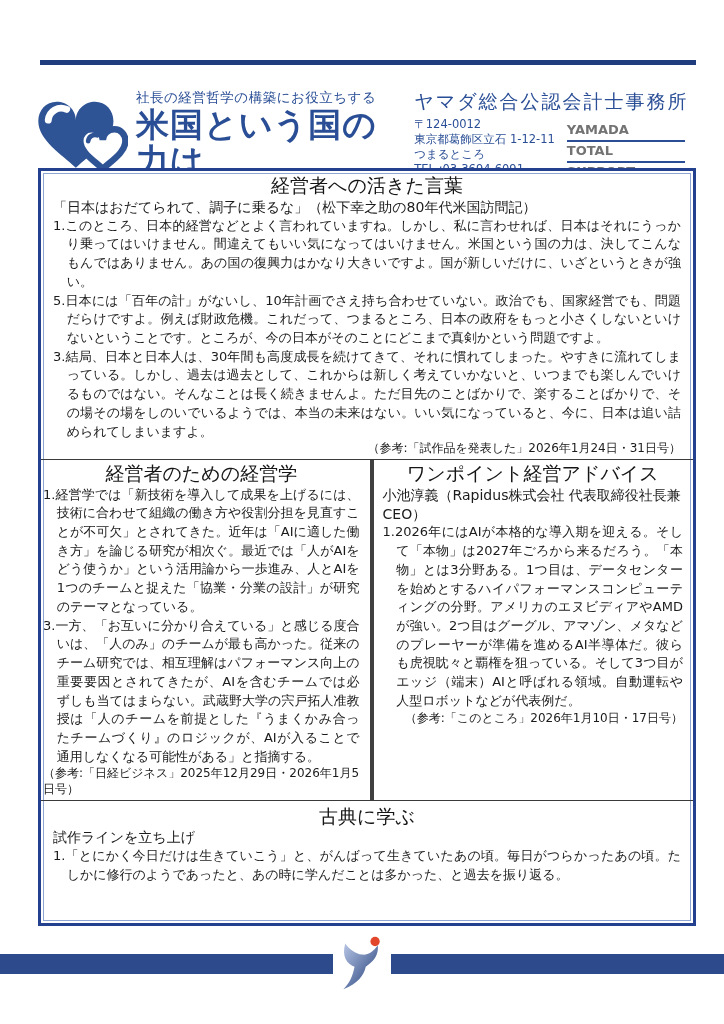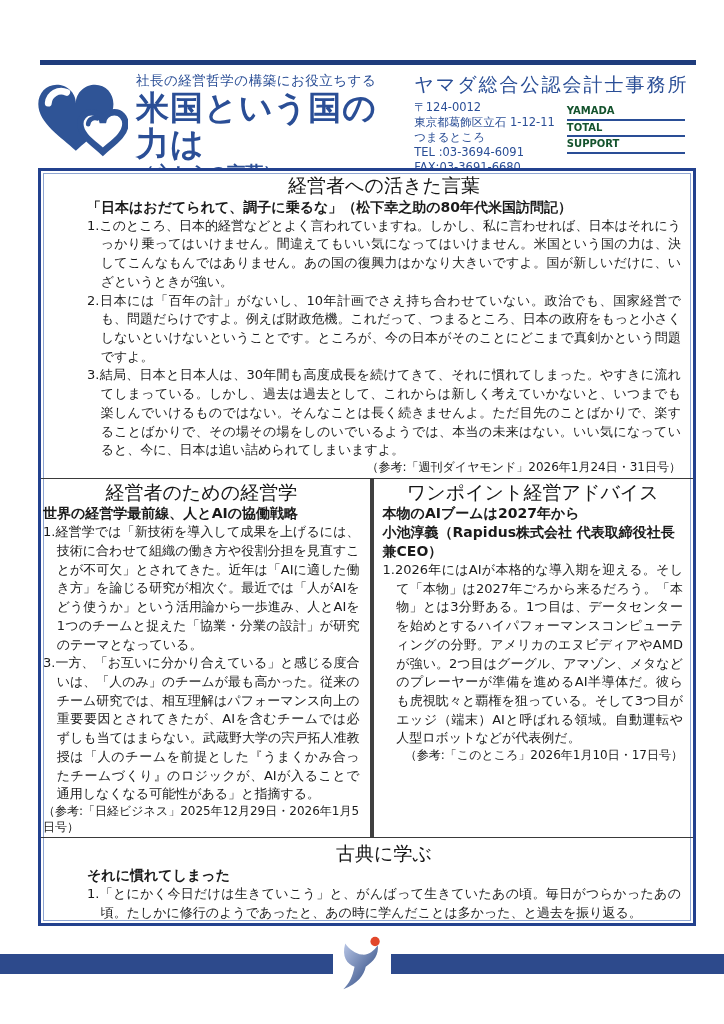--- a/index.html
+++ b/index.html
@@ -5,46 +5,46 @@
   * { margin:0; padding:0; box-sizing:border-box; }
   html,body { background:#888; }
   body { font-family:"DejaVu Sans","Liberation Sans",sans-serif; }
   .page {
     position:relative; width:724px; height:1024px; background:#fff;
     margin:0 auto; overflow:hidden; color:#1b1b1b;
   }
 
   
   .top-rule { position:absolute; left:40px; top:60px; width:656px; height:5px; background:#1f3c7c; }
-  .header { position:absolute; left:36px; top:70px; width:660px; height:96px; display:flex; }
+  .header { position:absolute; left:36px; top:87px; width:660px; height:96px; display:flex; }
   .logo-hearts { width:92px; height:92px; flex:0 0 92px; margin-top:4px; }
   .masthead { margin-left:8px; width:270px; }
   .tagline { font-size:13.5px; color:#2a4e96; margin-top:2px; letter-spacing:.5px; }
   .title { font-size:33px; font-weight:bold; color:#2a4e96; font-family:"DejaVu Serif","Liberation Serif",serif; letter-spacing:1px; line-height:1.1; }
   .subtitle { font-size:18px; font-weight:bold; color:#2a4e96; line-height:1.15; }
   .volline { display:flex; align-items:baseline; gap:10px; margin-top:1px; }
   .vol { font-size:21px; font-weight:bold; color:#2a4e96; font-family:"DejaVu Serif","Liberation Serif",serif; }
   .date { font-size:14.5px; color:#2a4e96; }
   .office { margin-left:16px; width:290px; }
   .office-name { font-size:19px; color:#2a4e96; font-family:"DejaVu Serif","Liberation Serif",serif; letter-spacing:2px; white-space:nowrap; margin-top:2px; }
   .office-cols { display:flex; margin-top:2px; }
   .office-addr { font-size:11.5px; color:#2a4e96; line-height:1.3; white-space:nowrap; }
   .brand { margin-left:12px; margin-top:4px; }
-  .brand-line { display:block; width:118px; font-size:10px; font-weight:bold; color:#14532d;
+  .brand-line { display:block; width:118px; font-size:13px; font-weight:bold; color:#737373;
     text-align:justify; text-align-last:justify; border-bottom:2px solid #2a4e96; line-height:1.45; }
 
   
   .mainbox {
     position:absolute; left:38px; top:168px; width:658px; height:758px;
     border:3px solid #23418e; background:#fff;
     box-shadow: inset 0 0 0 2px #ffffff, inset 0 0 0 3px #8fa6d2;
   }
-  .section { padding:4px 12px 2px 12px;margin-left:34px; }
+  .section { padding:4px 12px 2px 12px; }
   .sec-title { text-align:center; font-size:19px; color:#151515; line-height:1.25; }
-  .headline { font-weight:bold; font-size:14px; line-height:1.35; }
+  .headline { font-weight:normal; font-size:14px; line-height:1.35; }
   .item { font-size:13px; line-height:1.44; text-align:justify; padding-left:1.05em; text-indent:-1.05em; }
   .ref { font-size:12px; text-align:right; line-height:1.3; }
   .hdiv { border-top:1px solid #3a3a3a; }
 
   .cols { display:flex; }
   .col { width:50.4%; padding:2px 10px 2px 2px; }
   .col.right { width:49.6%; border-left:4px solid #404040; padding:2px 10px 2px 9px; }
   .col .item { font-size:13px; }
   .col .sec-title { font-size:19px; }
 
@@ -101,49 +101,47 @@
       </div>
     </div>
   </div>
 
   <div class="mainbox">
 
     <div class="section words-sec">
       <div class="sec-title">経営者への活きた言葉</div>
       <div class="headline">「日本はおだてられて、調子に乗るな」（松下幸之助の80年代米国訪問記）</div>
       <p class="item">1.このところ、日本的経営などとよく言われていますね。しかし、私に言わせれば、日本はそれにうっかり乗ってはいけません。間違えてもいい気になってはいけません。米国という国の力は、決してこんなもんではありません。あの国の復興力はかなり大きいですよ。国が新しいだけに、いざというときが強い。</p>
-      <p class="item">2.日本には「百年の計」がないし、10年計画でさえ持ち合わせていない。政治でも、国家経営でも、問題だらけですよ。例えば財政危機。これだって、つまるところ、日本の政府をもっと小さくしないといけないということです。ところが、今の日本がそのことにどこまで真剣かという問題ですよ。</p>
+      <p class="item">5.日本には「百年の計」がないし、10年計画でさえ持ち合わせていない。政治でも、国家経営でも、問題だらけですよ。例えば財政危機。これだって、つまるところ、日本の政府をもっと小さくしないといけないということです。ところが、今の日本がそのことにどこまで真剣かという問題ですよ。</p>
       <p class="item">3.結局、日本と日本人は、30年間も高度成長を続けてきて、それに慣れてしまった。やすきに流れてしまっている。しかし、過去は過去として、これからは新しく考えていかないと、いつまでも楽しんでいけるものではない。そんなことは長く続きませんよ。ただ目先のことばかりで、楽することばかりで、その場その場をしのいでいるようでは、本当の未来はない。いい気になっていると、今に、日本は追い詰められてしまいますよ。</p>
-      <div class="ref">（参考:「週刊ダイヤモンド」2026年1月24日・31日号）</div>
+      <div class="ref">（参考:「試作品を発表した」2026年1月24日・31日号）</div>
     </div>
 
     <div class="hdiv"></div>
 
     <div class="cols">
       <div class="col left">
         <div class="sec-title">経営者のための経営学</div>
-        <div class="headline">世界の経営学最前線、人とAIの協働戦略</div>
         <p class="item">1.経営学では「新技術を導入して成果を上げるには、技術に合わせて組織の働き方や役割分担を見直すことが不可欠」とされてきた。近年は「AIに適した働き方」を論じる研究が相次ぐ。最近では「人がAIをどう使うか」という活用論から一歩進み、人とAIを1つのチームと捉えた「協業・分業の設計」が研究のテーマとなっている。</p>
         <p class="item">3.一方、「お互いに分かり合えている」と感じる度合いは、「人のみ」のチームが最も高かった。従来のチーム研究では、相互理解はパフォーマンス向上の重要要因とされてきたが、AIを含むチームでは必ずしも当てはまらない。武蔵野大学の宍戸拓人准教授は「人のチームを前提とした『うまくかみ合ったチームづくり』のロジックが、AIが入ることで通用しなくなる可能性がある」と指摘する。</p>
         <div class="ref" style="text-align:left;">（参考:「日経ビジネス」2025年12月29日・2026年1月5日号）</div>
       </div>
       <div class="col right">
         <div class="sec-title">ワンポイント経営アドバイス</div>
-        <div class="headline">本物のAIブームは2027年から</div>
         <div class="headline">小池淳義（Rapidus株式会社 代表取締役社長兼CEO）</div>
         <p class="item">1.2026年にはAIが本格的な導入期を迎える。そして「本物」は2027年ごろから来るだろう。「本物」とは3分野ある。1つ目は、データセンターを始めとするハイパフォーマンスコンピューティングの分野。アメリカのエヌビディアやAMDが強い。2つ目はグーグル、アマゾン、メタなどのプレーヤーが準備を進めるAI半導体だ。彼らも虎視眈々と覇権を狙っている。そして3つ目がエッジ（端末）AIと呼ばれる領域。自動運転や人型ロボットなどが代表例だ。</p>
         <div class="ref">（参考:「このところ」2026年1月10日・17日号）</div>
       </div>
     </div>
 
     <div class="hdiv"></div>
 
     <div class="section classics-sec">
       <div class="sec-title">古典に学ぶ</div>
-      <div class="headline">それに慣れてしまった</div>
+      <div class="headline">試作ラインを立ち上げ</div>
       <p class="item">1.「とにかく今日だけは生きていこう」と、がんばって生きていたあの頃。毎日がつらかったあの頃。たしかに修行のようであったと、あの時に学んだことは多かった、と過去を振り返る。</p>
 
     </div>
 
   </div>
 
   <div class="footer">
     <div class="footer-row">
       <div class="bar"></div>
       <div class="bar-gap"></div>

